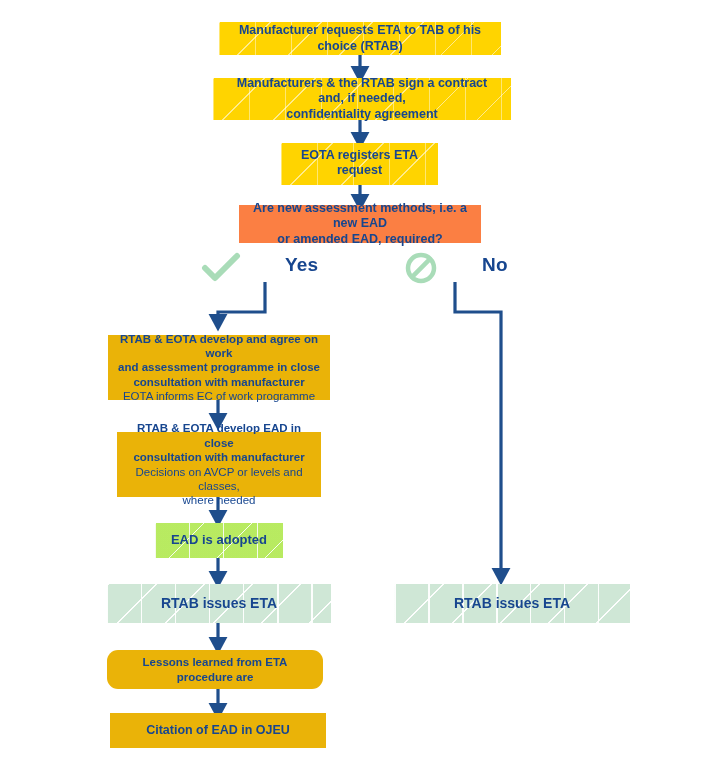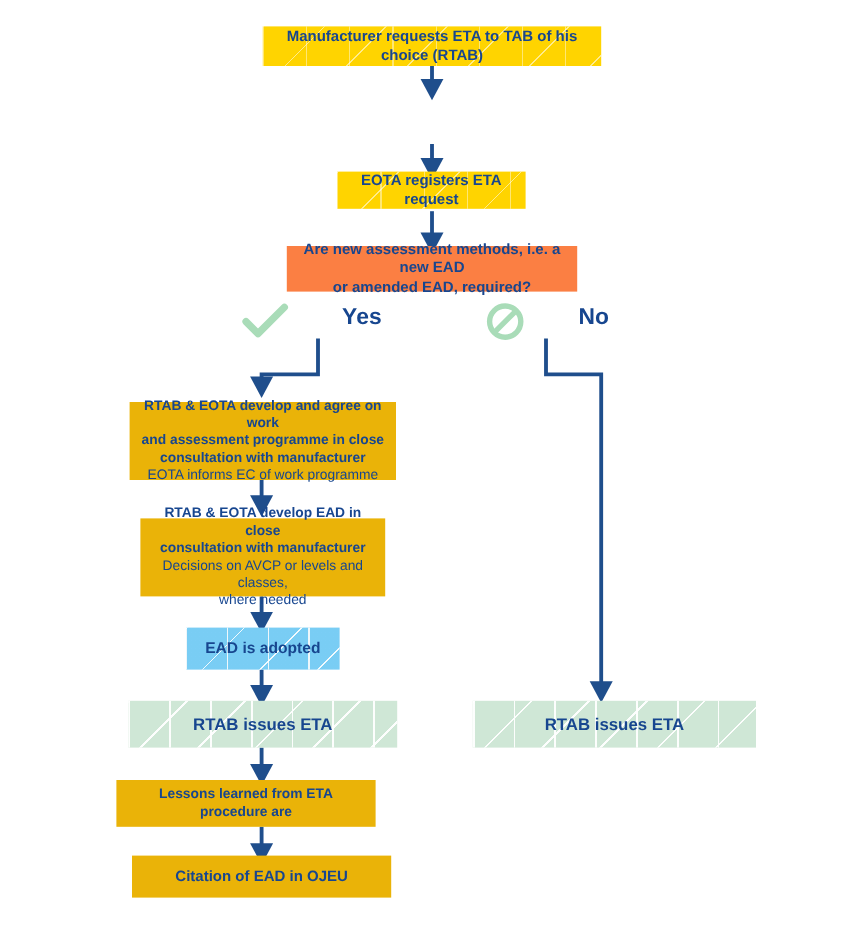--- a/index.html
+++ b/index.html
@@ -75,21 +75,21 @@
   }
 
   
   .blue {
     background: #eab308;
     font-size: 11.5px;
   }
 
   
   .pale {
-    background: #7dd3fc;
+    background: #bef264;
     font-size: 13px;
     font-weight: bold;
   }
   .pale.hatch::before {
     background-image:
       repeating-linear-gradient(135deg,
         rgba(255,255,255,0.9) 0 1px,
         rgba(0,0,0,0.015) 1px 34px),
       repeating-linear-gradient(90deg,
         rgba(255,255,255,0.9) 0 1px,
@@ -157,22 +157,28 @@
       <line x1="218" y1="558" x2="218" y2="579" marker-end="url(#arrowhead)"></line>
       <line x1="218" y1="623" x2="218" y2="645" marker-end="url(#arrowhead)"></line>
       <line x1="218" y1="689" x2="218" y2="711" marker-end="url(#arrowhead)"></line>
     </g>
   </svg>
 
   <div class="node yellow hatch" style="left:219px; top:22px; width:282px; height:33px;">
     <span class="txt">Manufacturer requests ETA to TAB of his choice (RTAB)</span>
   </div>
 
-
-  <div class="node yellow hatch" style="left:281px; top:143px; width:157px; height:31px;">
+  <div class="node yellow hatch" style="left:213px; top:78px; width:298px; height:42px;">
+    <span class="txt">
+      <span class="l1">Manufacturers &amp; the RTAB sign a contract and, if needed,</span>
+      <span class="l2">confidentiality agreement</span>
+    </span>
+  </div>
+
+  <div class="node yellow hatch" style="left:281px; top:143px; width:157px; height:42px;align-items:flex-end;">
     <span class="txt">EOTA registers ETA request</span>
   </div>
 
   <div class="node orange" style="left:239px; top:205px; width:242px; height:38px;">
     <span class="txt">
       <span class="l1">Are new assessment methods, i.e. a new EAD</span>
       <span class="l2">or amended EAD, required?</span>
     </span>
   </div>
 
@@ -214,21 +220,21 @@
   </div>
 
   <div class="node green hatch" style="left:107px; top:584px; width:224px; height:39px;">
     <span class="txt">RTAB issues ETA</span>
   </div>
 
   <div class="node green hatch" style="left:394px; top:584px; width:236px; height:39px;">
     <span class="txt">RTAB issues ETA</span>
   </div>
 
-  <div class="node blue" style="left:97px; top:650px; width:216px; height:39px;">
+  <div class="node blue" style="left:107px; top:650px; width:216px; height:39px;border-radius:11px;">
     <span class="txt">
       <span class="l1 bold">Lessons learned from ETA procedure are</span>
     </span>
   </div>
 
   <div class="node blue" style="left:110px; top:713px; width:216px; height:35px;
               font-size:12.5px; font-weight:bold;">
     <span class="txt">Citation of EAD in OJEU</span>
   </div>
 

